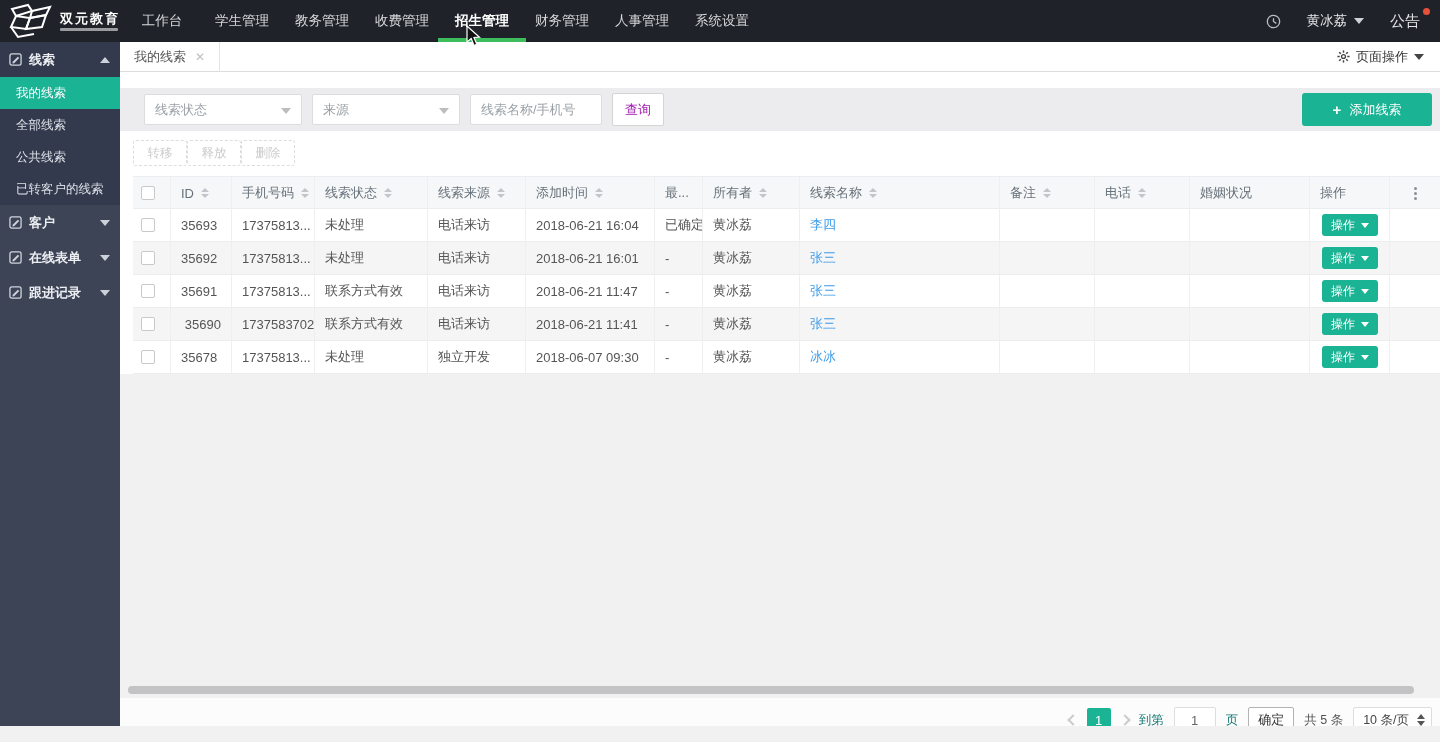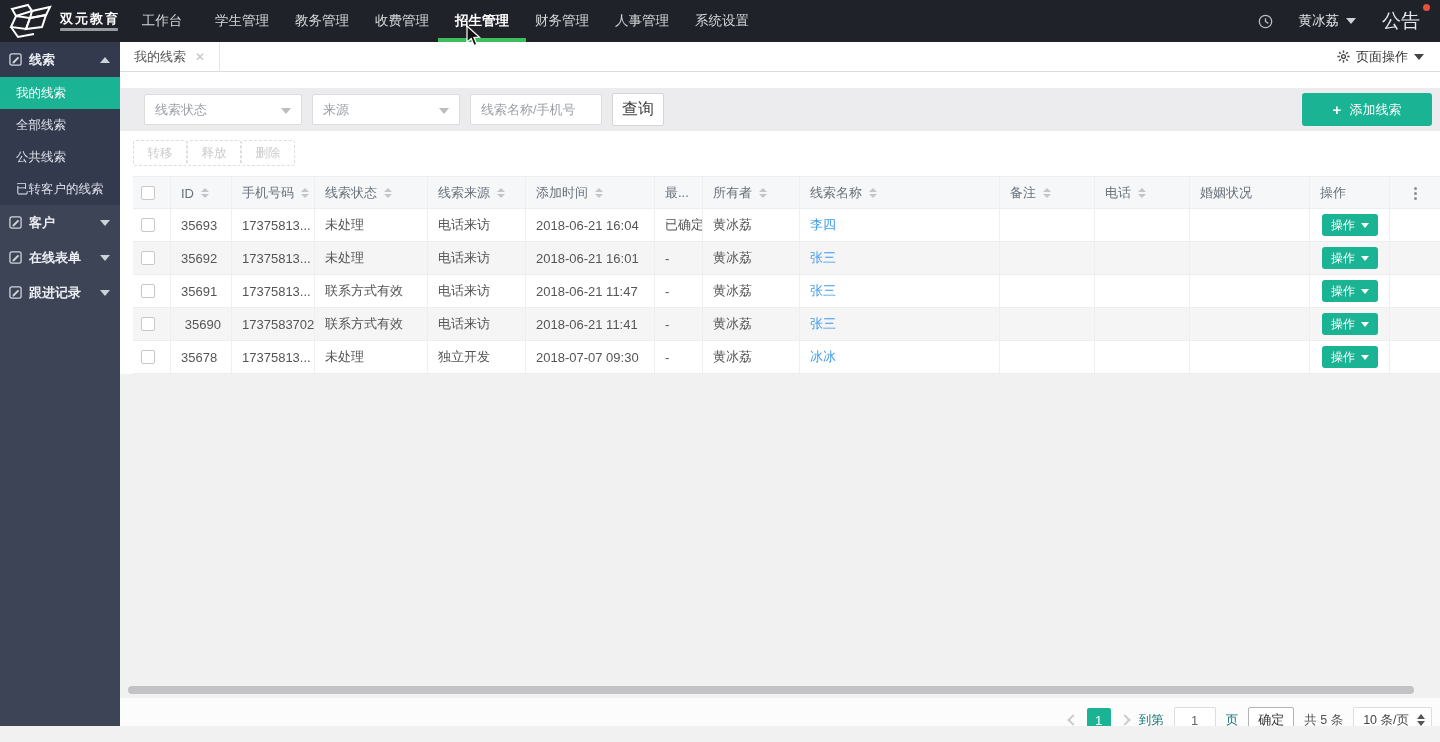--- a/index.html
+++ b/index.html
@@ -17,21 +17,21 @@
   .brandwrap{display:flex;flex-direction:column;}
   .brand{color:#fff;font-size:13px;font-weight:bold;letter-spacing:2px;line-height:14px;}
   .brand-sub{margin-top:2px;height:3px;width:58px;background:rgba(255,255,255,.55);border-radius:1px;}
   .navitems{position:absolute;left:122px;top:0;height:42px;display:flex;}
   .nav-item{position:relative;width:80px;height:42px;line-height:42px;text-align:center;color:#d6d8db;font-size:13.5px;cursor:pointer;}
   .nav-item.active{color:#fff;font-weight:bold;font-family:Liberation Serif, serif;}
   .nav-item.active::after{content:"";position:absolute;left:-4px;right:-4px;bottom:0;height:4px;background:var(--nav-underline);}
   .nav-right{position:absolute;right:14px;top:0;height:42px;display:flex;align-items:center;gap:26px;}
   .usermenu{display:flex;align-items:center;gap:7px;color:#e3e5e8;font-size:13.5px;cursor:pointer;}
   .caret-down-w{width:0;height:0;border-left:5px solid transparent;border-right:5px solid transparent;border-top:6px solid #cfd2d6;}
-  .notice{position:relative;color:#e3e5e8;font-size:19px;cursor:pointer;padding-right:6px;}
+  .notice{position:relative;color:#e3e5e8;font-size:15px;cursor:pointer;padding-right:6px;}
   .notice .dot{position:absolute;right:-4px;top:-4px;width:7px;height:7px;border-radius:50%;background:var(--badge);}
 
   
   .sidebar{position:absolute;left:0;top:42px;width:120px;height:700px;background:var(--sb);z-index:20;}
   .sb-group.expanded{background:var(--sbgroup);}
   .sb-head{height:35px;display:flex;align-items:center;padding:0 10px 0 9px;cursor:pointer;color:#eceef2;}
   .sb-head .sb-label{font-size:13px;font-weight:bold;margin-left:7px;color:#eceef2;}
   .sb-head svg{flex:none;}
   .sb-caret{margin-left:auto;width:0;height:0;}
   .sb-caret.up{border-left:5px solid transparent;border-right:5px solid transparent;border-bottom:6px solid #cdd2da;}
@@ -48,21 +48,21 @@
   .page-ops{margin-left:auto;display:flex;align-items:center;gap:6px;padding-right:16px;cursor:pointer;}
   .page-ops-label{font-size:13px;color:#333;}
   .caret-down-d{width:0;height:0;border-left:5px solid transparent;border-right:5px solid transparent;border-top:6px solid #444;}
   .white-gap{position:absolute;top:30px;left:0;right:0;height:16px;background:#fff;}
 
   .filterbar{position:absolute;top:46px;left:0;right:0;height:43px;background:#ececee;display:flex;align-items:center;}
   .fselect{position:relative;width:158px;height:31px;background:#fff;border:1px solid #dcdcdc;border-radius:2px;line-height:29px;padding-left:10px;font-size:13px;color:#9aa0a6;cursor:pointer;}
   .fselect .sel-caret{position:absolute;right:10px;top:13px;width:0;height:0;border-left:5px solid transparent;border-right:5px solid transparent;border-top:6px solid #bdbdbd;}
   .finput{width:132px;height:31px;border:1px solid #dcdcdc;border-radius:2px;padding:0 10px;font-size:13px;color:#555;background:#fff;}
   .finput::placeholder{color:#9aa0a6;}
-  .btn-search{width:52px;height:33px;background:#fff;border:1px solid #d4d4d4;border-radius:2px;font-size:16px;color:#404040;cursor:pointer;}
+  .btn-search{width:52px;height:33px;background:#fff;border:1px solid #d4d4d4;border-radius:2px;font-size:13px;color:#a21caf;cursor:pointer;}
   .btn-add{margin-left:auto;margin-right:8px;width:130px;height:33px;background:var(--accent);border:none;border-radius:3px;color:#fff;font-size:13px;cursor:pointer;display:flex;align-items:center;justify-content:center;gap:8px;}
   .plus{font-size:15px;line-height:1;font-weight:bold;}
 
   .panel{position:absolute;top:89px;left:0;right:0;height:243px;background:#fff;}
   .bulk{position:absolute;top:9px;left:13px;display:flex;}
   .btn-bulk{width:54px;height:26px;background:#fff;border:1px dashed #ddd;border-radius:3px;color:#ccc;font-size:12.5px;cursor:not-allowed;}
 
   .tablewrap{position:absolute;top:45px;left:13px;width:1307px;}
   .trow{display:flex;width:1307px;height:33px;border-bottom:1px solid #ebeef0;background:#fff;}
   .trow.head{background:#f6f7f8;border-top:1px solid #ebeef0;}
@@ -524,21 +524,21 @@
             <div class="tcell" style="width: 83px;">
               <span>17375813...</span>
             </div>
             <div class="tcell" style="width: 113px;">
               <span>未处理</span>
             </div>
             <div class="tcell" style="width: 98px;">
               <span>独立开发</span>
             </div>
             <div class="tcell" style="width: 129px;">
-              <span>2018-07-07 09:30</span>
+              <span>2018-06-07 09:30</span>
             </div>
             <div class="tcell" style="width: 48px;">
               <span>-</span>
             </div>
             <div class="tcell" style="width: 97px;">
               <span>黄冰荔</span>
             </div>
             <div class="tcell" style="width: 200px; text-align: center;">
               <span class="linkcell">冰冰</span>
             </div>

